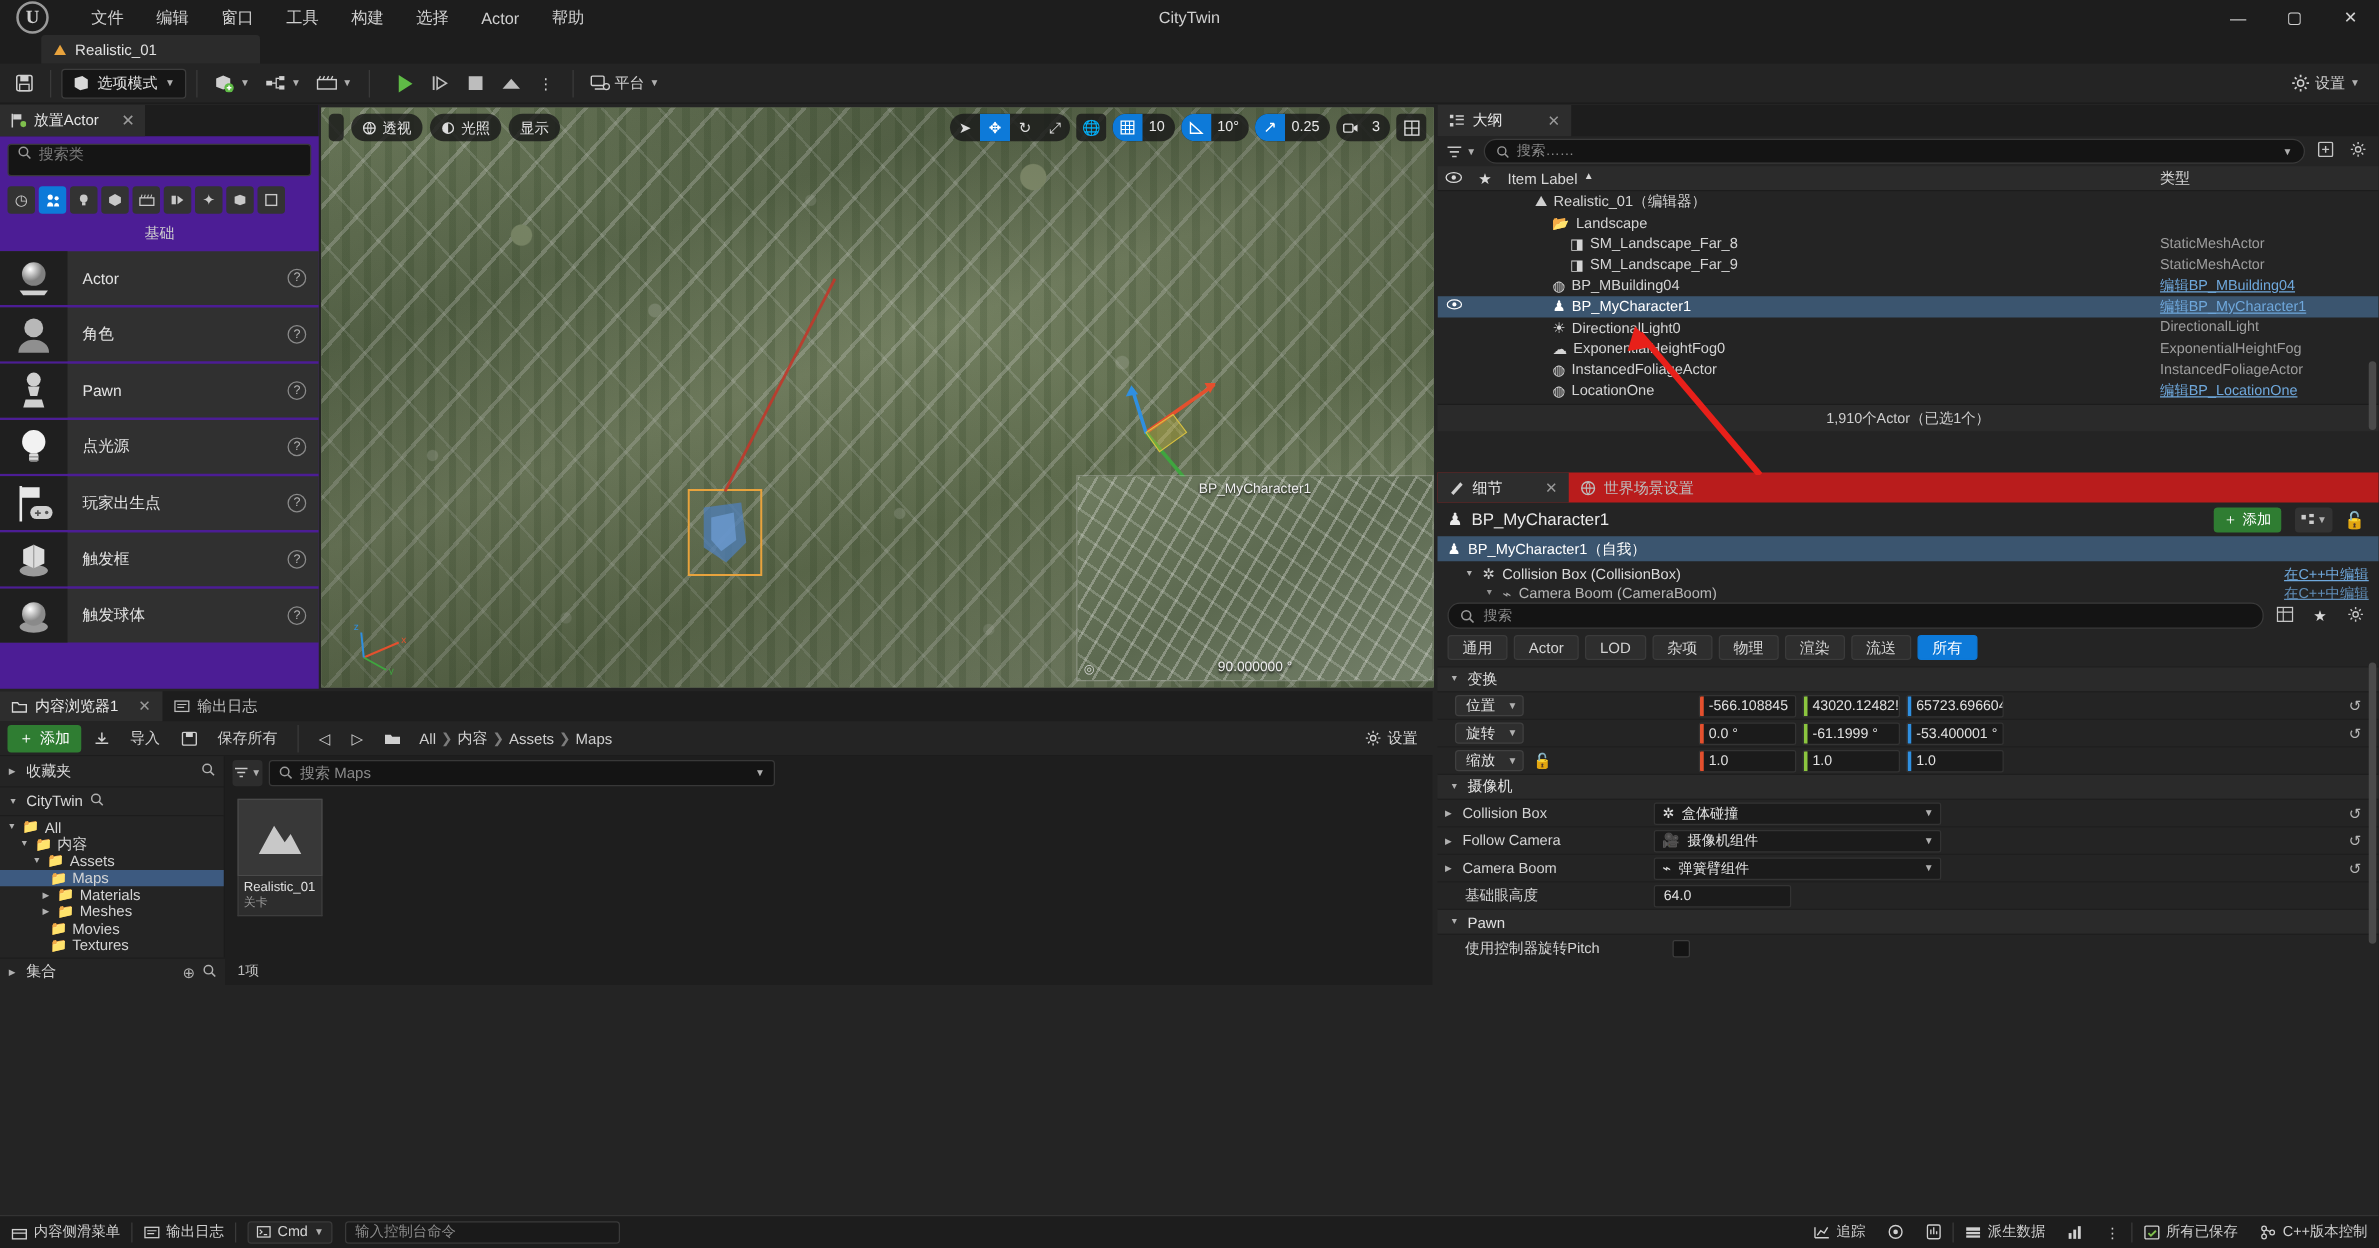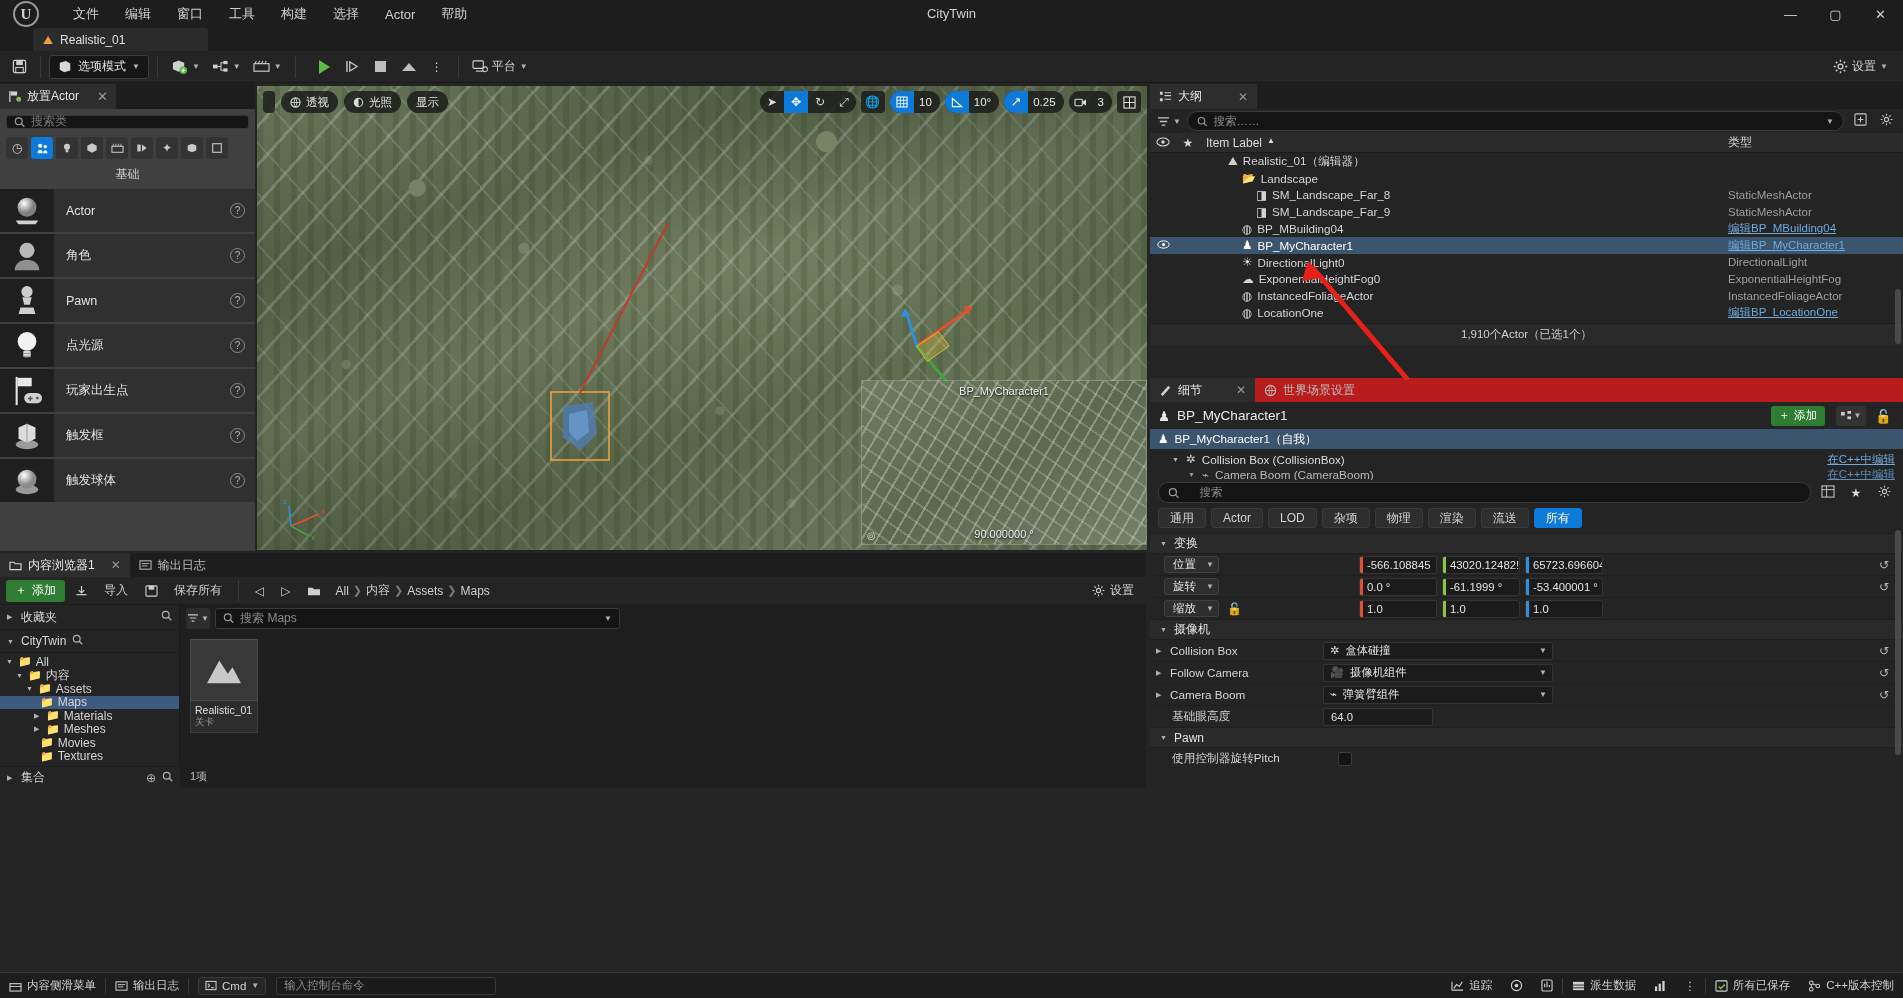--- a/index.html
+++ b/index.html
@@ -38,26 +38,26 @@
   .tb-mode { background:#161616; border:1px solid #3d3d3d; border-radius:3px; height:24px; padding:0 8px;
      display:flex;align-items:center;gap:6px;font-size:12px;color:#e0e0e0; }
   .caret { font-size:8px; color:#b0b0b0; }
   .tb-right { margin-left:auto; display:flex; align-items:center; gap:4px; padding-right:4px;}
   .play-grp { display:flex; align-items:center; gap:2px; margin-left:8px; }
   .tri-green { width:0;height:0;border-left:11px solid #5fbb46; border-top:7px solid transparent; border-bottom:7px solid transparent;}
   .sq { width:11px;height:11px;background:#bdbdbd;}
   .eject { width:0;height:0;border-bottom:8px solid #bdbdbd;border-left:7px solid transparent;border-right:7px solid transparent;}
 
   
-  .lpanel { position:absolute; left:0; top:84px; width:255px; height:467px; background:#404040; }
+  .lpanel { position:absolute; left:0; top:84px; width:255px; height:467px; background:#4c1d95; }
   .ptab-row { height:25px; background:#1d1d1d; display:flex; align-items:flex-end; }
   .ptab { height:25px; background:#2d2d2d; display:flex; align-items:center; gap:6px; padding:0 8px; font-size:12px; color:#e4e4e4;}
   .ptab .x { margin-left:12px; color:#9a9a9a; font-size:13px; }
-  .search-box { margin:6px 6px 4px 6px; height:14px; background:#151515; border:1px solid #383838; border-radius:3px;
-     display:flex; align-items:flex-end; gap:6px; padding:0 7px; }
+  .search-box { margin:6px 6px 4px 6px; height:26px; background:#151515; border:1px solid #383838; border-radius:3px;
+     display:flex; align-items:flex-start; gap:6px; padding:0 7px; }
   .search-box input { background:transparent; border:0; outline:0; color:#cfcfcf; font-size:12px; width:100%;
      font-family:"Liberation Sans",sans-serif;}
   .search-box input::placeholder { color:#7a7a7a; }
   .catrow { display:flex; gap:3px; padding:4px 6px 2px 6px; }
   .cat { width:22px; height:22px; border-radius:3px; background:#333333; display:flex; align-items:center; justify-content:center;
      color:#c8c8c8; font-size:12px; }
   .cat.active { background:#0d7ad9; color:#fff; }
   .cat-label { text-align:center; font-size:12px; color:#cfcfcf; padding:5px 0 6px 0;}
   .alist { }
   .arow { height:43px; display:flex; align-items:center; background:#303030; margin-bottom:2px; }
@@ -199,21 +199,21 @@
   .dt-smallbtn { width:30px;height:20px;background:#333;border-radius:3px;display:flex;align-items:center;
      justify-content:center;color:#ccc;font-size:11px;gap:2px;margin-left:4px;}
   .comp-list { }
   .comp-row { height:20px; display:flex; align-items:center; font-size:11.7px; color:#dcdcdc; padding-left:8px; gap:6px;}
   .comp-row.sel { background:#3b556f; color:#fff; }
   .comp-link { margin-left:auto; margin-right:8px; color:#6fa8dc; text-decoration:underline; font-size:11.5px;}
   .dt-search { height:25px; display:flex; align-items:center; gap:6px; padding:2px 8px; }
   .dt-inp { flex:1; height:21px; background:#141414; border:1px solid #3a3a3a; border-radius:10px; display:flex;
      align-items:center; gap:7px; padding:0 9px; }
   .dt-inp input{background:transparent;border:0;outline:0;color:#cfcfcf;font-size:11.5px;width:100%;
-     font-family:Liberation Mono, monospace;margin-left:13px;}
+     font-family:Liberation Sans, sans-serif;}
   .dt-inp input::placeholder{color:#8a8a8a;}
   .filters { display:flex; gap:5px; padding:3px 8px 5px 8px; }
   .fbtn { height:20px; padding:0 11px; background:#2e2e2e; border:1px solid #3b3b3b; border-radius:3px;
      font-size:12px; color:#d4d4d4; display:flex; align-items:center;}
   .fbtn.on { background:#0d7ad9; border-color:#0d7ad9; color:#fff; }
   .sect { height:20px; display:flex; align-items:center; gap:6px; padding-left:10px; background:#2a2a2a;
      font-size:12px; color:#e0e0e0; border-top:1px solid #1e1e1e;}
   .prow { height:22px; display:flex; align-items:center; border-top:1px solid #1e1e1e; }
   .pname { width:165px; display:flex; align-items:center; gap:6px; padding-left:14px; font-size:11.7px; color:#d4d4d4;}
   .pdrop { background:#2e2e2e; border:1px solid #404040; border-radius:3px; height:17px; padding:0 4px 0 8px;

